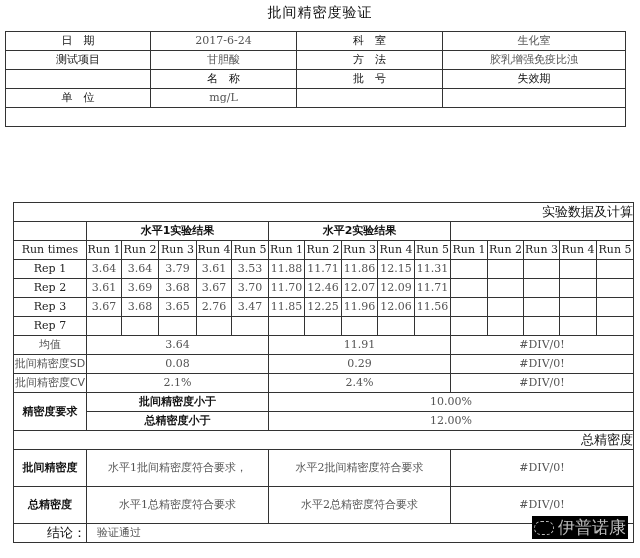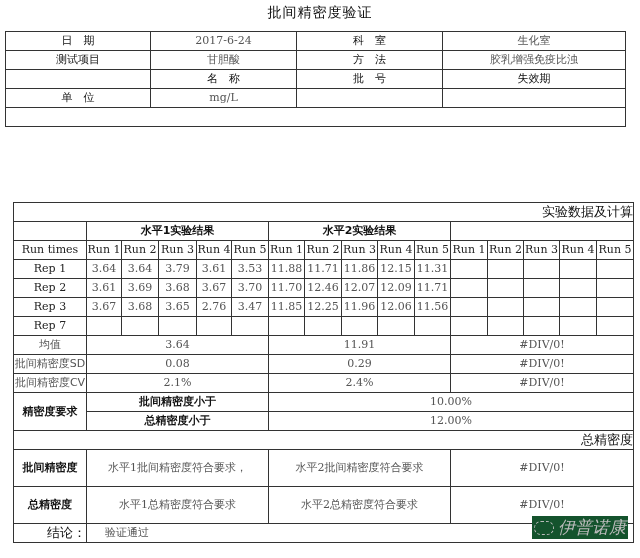--- a/index.html
+++ b/index.html
@@ -8,23 +8,23 @@
   .title { position:absolute; left:0; width:640px; top:4px; text-align:center;
            font-size:14px; font-family:"DejaVu Sans","Liberation Sans",sans-serif; letter-spacing:1px; color:#111; }
   table { position:absolute; border-collapse:collapse; table-layout:fixed; }
   td { border:1px solid #333; padding:0; text-align:center; font-size:11px;
        overflow:hidden; white-space:nowrap; height:18px; line-height:18px; }
   .lbl { font-family:"DejaVu Sans","Liberation Sans",sans-serif; font-size:11px; color:#111; }
   .val { color:#555; }
   .sec { text-align:right; font-family:"DejaVu Sans","Liberation Sans",sans-serif; font-size:13px; color:#111; padding-left:2px; }
   .bold { font-weight:bold; }
   .tall { height:36px; line-height:36px; }
-  .left { text-align:left; padding-left:18px; }
+  .left { text-align:left; padding-left:10px; }
   .watermark { position:absolute; left:532px; top:516px; font-size:17px; color:#bbb;
-               font-family:"DejaVu Sans","Liberation Sans",sans-serif; background:#14532d; padding:0 2px;font-style:italic; }
+               font-family:"DejaVu Sans","Liberation Sans",sans-serif; background:#000000; padding:0 2px; }
   .wm-icon { display:inline-block; width:18px; height:12px; border:1px dashed #bbb; border-radius:8px; margin-right:4px; vertical-align:middle; }
 </style>
 </head>
 <body>
 
 <div class="title">批间精密度验证</div>
 
 <table style="left:5px; top:31px; width:620px;">
   <colgroup>
       <col style="width:145px">

